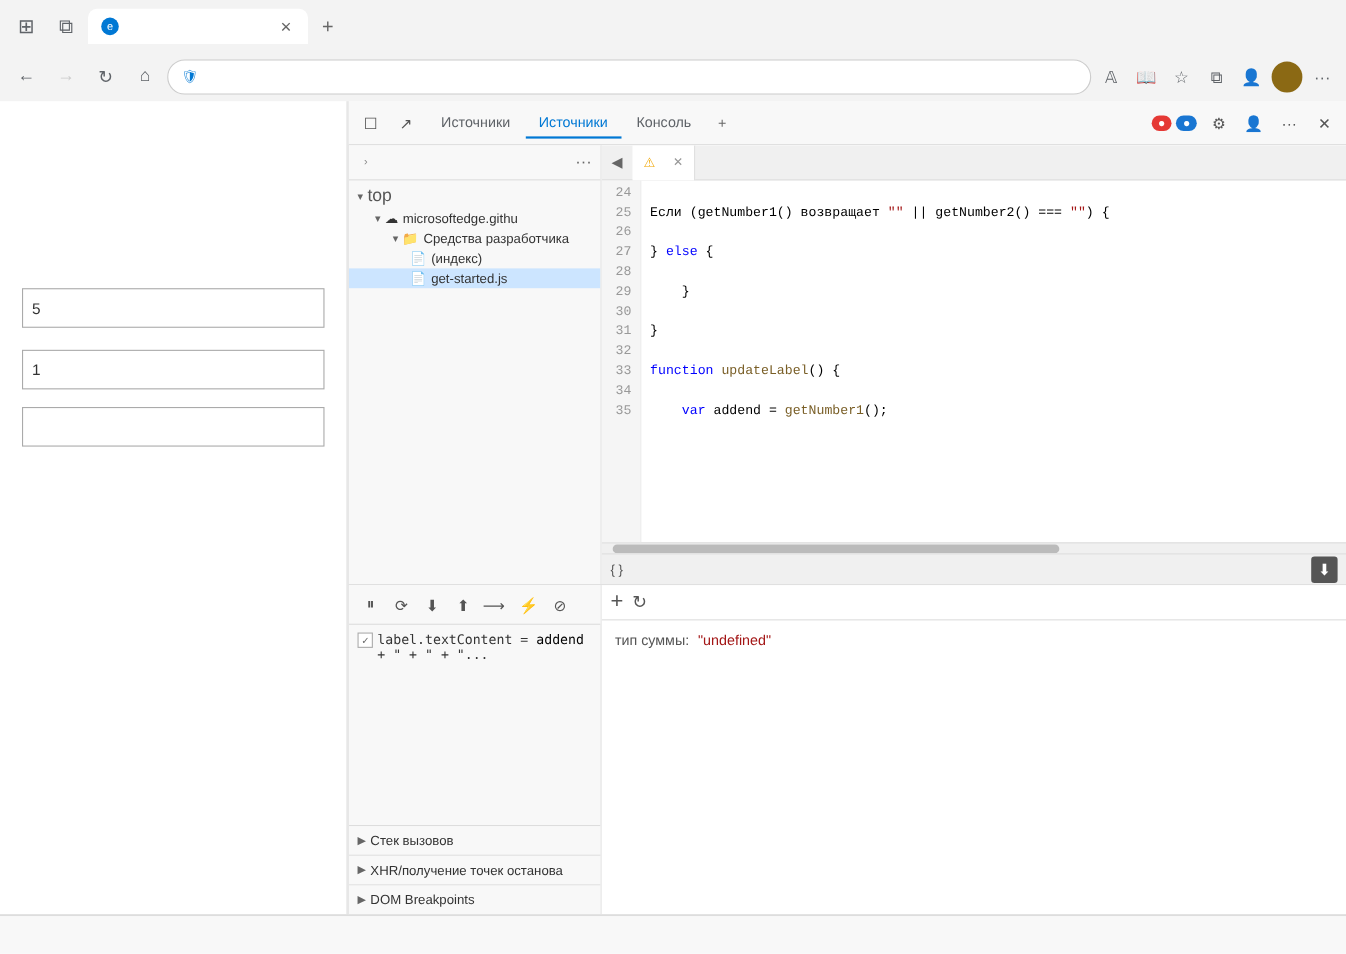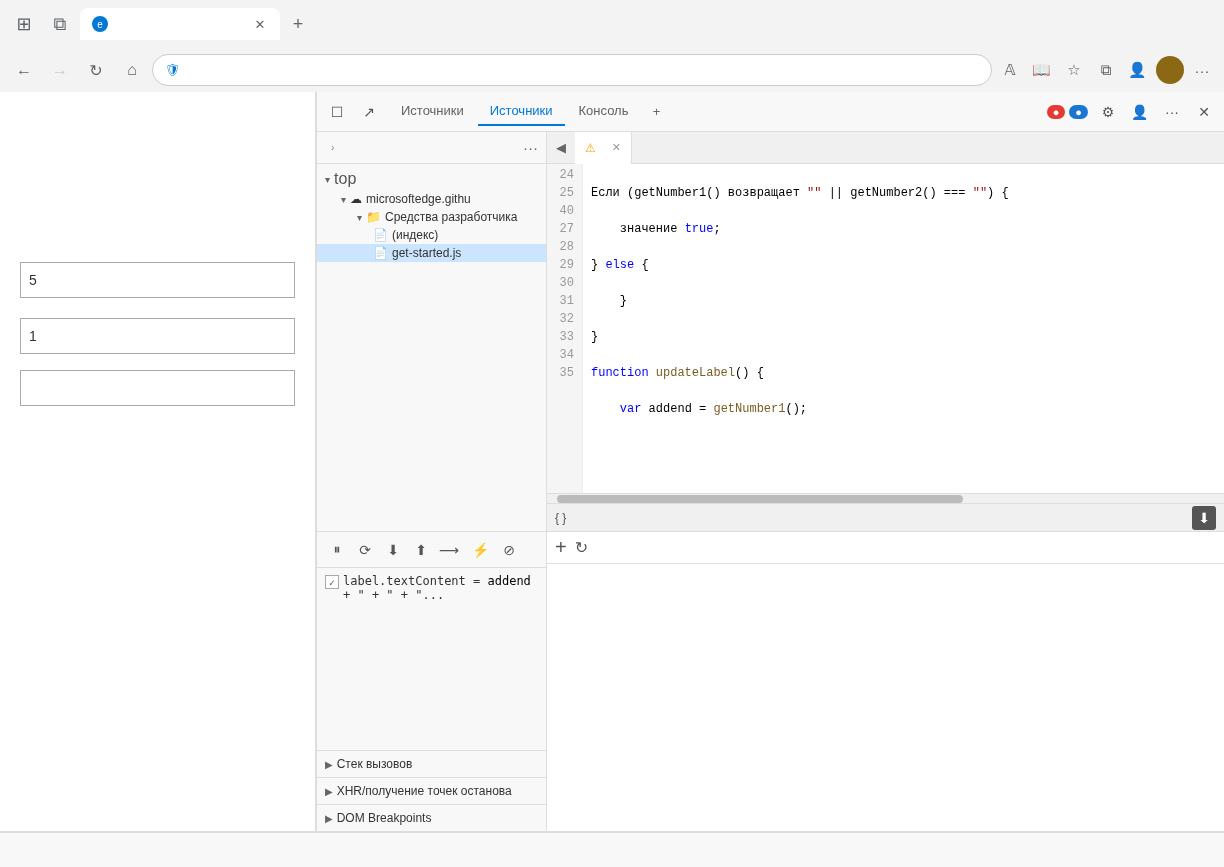--- a/index.html
+++ b/index.html
@@ -287,34 +287,33 @@
               <span class="warn">⚠</span>
               <span></span>
               <span class="close-x">✕</span>
             </div>
           </div>
 
           <div class="code-area">
             <div class="line-numbers">
               <div>24</div>
               <div>25</div>
-              <div>40</div>
+              <div>26</div>
               <div>27</div>
               <div>28</div>
               <div>29</div>
               <div>30</div>
               <div>31</div>
               <div>32</div>
               <div>33</div>
               <div>34</div>
               <div>35</div>
             </div>
             <div class="code-content">
 <div class="code-line">Если (getNumber1() возвращает <span class="str">""</span> || getNumber2() === <span class="str">""</span>) {</div>
-<div class="code-line">    значение <span class="kw">true</span>;</div>
 <div class="code-line">} <span class="kw">else</span> {</div>
 <div class="code-line">    }</div>
 <div class="code-line">}</div>
 <div class="code-line"><span class="kw">function</span> <span class="fn">updateLabel</span>() {</div>
 <div class="code-line">    <span class="kw">var</span> addend = <span class="fn">getNumber1</span>();</div>
 
 
 
             </div>
           </div>
@@ -379,20 +378,26 @@
               </div>
             </div>
           </div>
         </div>
 
         <div class="debugger-right">
           <div class="watch-toolbar">
             <span class="watch-add">+</span>
             <span class="watch-refresh">↻</span>
           </div>
+          <div class="watch-content">
+            <div class="watch-item">
+              <span class="watch-label">тип суммы:</span>
+              <span class="watch-value">"undefined"</span>
+            </div>
+          </div>
         </div>
       </div>
 
     </div>
   </div>
 </div>
 
 <div class="console-panel">
   <div class="console-header">
     <span class="console-title"></span>

